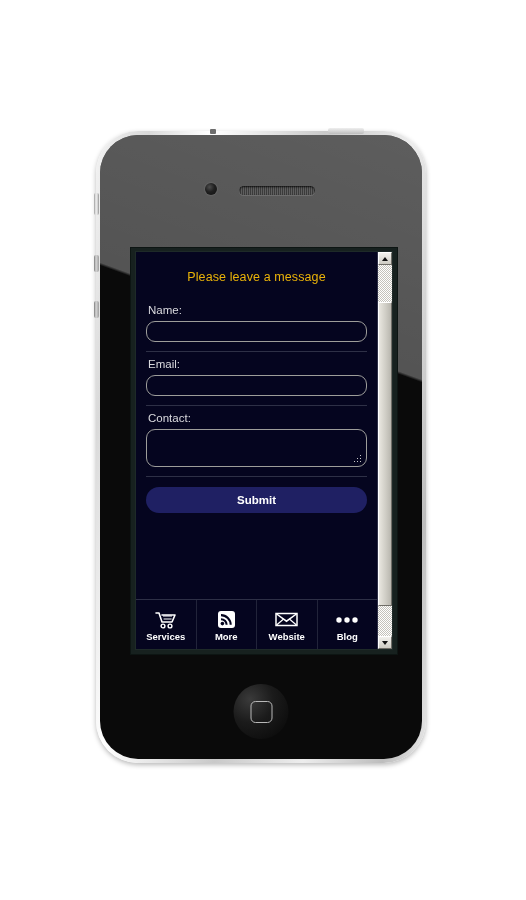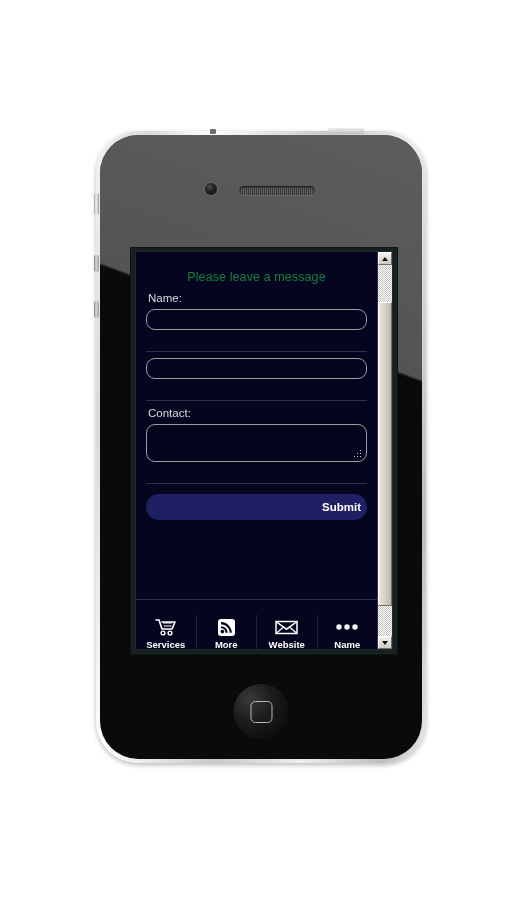--- a/index.html
+++ b/index.html
@@ -147,29 +147,29 @@
     flex-direction: column;
   }
 
   
   .page-content {
     flex: 1 1 auto;
     padding: 0 10px;
     box-sizing: border-box;
   }
   #form-title {
-    color: #15803d;
+    color: #eab308;
     font-size: 12.5px;
     text-align: center;
-    margin: 18px 0 8px 0;
+    margin: 18px 0 20px 0;
     letter-spacing: 0.1px;
   }
   .field-group {
     margin: 0 0 6px 0;
-    padding-bottom: 21px;
+    padding-bottom: 9px;
     border-bottom: 1px solid #2e3046;
   }
   .field-label {
     display: block;
     color: #dadade;
     font-size: 11.5px;
     margin: 0 0 5px 2px;
   }
   .text-input {
     display: block;
@@ -222,31 +222,29 @@
     height: 26px;
     margin: 10px 0 0 0;
     background: #1f2063;
     border: none;
     border-radius: 13px;
     color: #ffffff;
     font-family: "Liberation Sans", sans-serif;
     font-size: 11.5px;
     font-weight: bold;
     cursor: pointer;
-    text-align: right;
   }
 
   
   #tabbar {
     flex: 0 0 auto;
     display: flex;
     background: #05051f;
     border-top: 1px solid #2e3046;
     height: 49px;
-    align-items: flex-end;
   }
   .tab-item {
     flex: 1 1 0;
     display: flex;
     flex-direction: column;
     align-items: center;
     justify-content: center;
     gap: 2px;
     border-right: 1px solid #22243a;
     cursor: pointer;
@@ -332,20 +330,21 @@
           <div class="page-content">
 
             <div id="form-title">Please leave a message</div>
 
             <div class="field-group">
               <label class="field-label">Name:</label>
               <input class="text-input" type="text" placeholder="" style="">
             </div>
 
             <div class="field-group">
+              <label class="field-label">Email:</label>
               <input class="text-input" type="text" placeholder="" style="">
             </div>
 
             <div class="field-group">
               <label class="field-label">Contact:</label>
               <div class="textarea-wrap">
                 <textarea class="text-area" placeholder="" style=""></textarea>
                 <span class="resize-grip">
                   <i style="right:0;bottom:0;"></i>
                   <i style="right:3px;bottom:0;"></i>
@@ -399,21 +398,21 @@
             </div>
 
             <div class="tab-item">
               <span class="tab-icon">
                 <svg width="24" height="8" viewBox="0 0 24 8">
                   <circle cx="4" cy="4" r="2.7" fill="#ffffff"></circle>
                   <circle cx="12" cy="4" r="2.7" fill="#ffffff"></circle>
                   <circle cx="20" cy="4" r="2.7" fill="#ffffff"></circle>
                 </svg>
               </span>
-              <span class="tab-label">Name</span>
+              <span class="tab-label">Blog</span>
             </div>
 
           </div>
         </div>
 
         <div id="scrollbar">
           <div class="sb-btn">
             <span class="sb-arrow up"></span>
           </div>
           <div class="sb-track">

